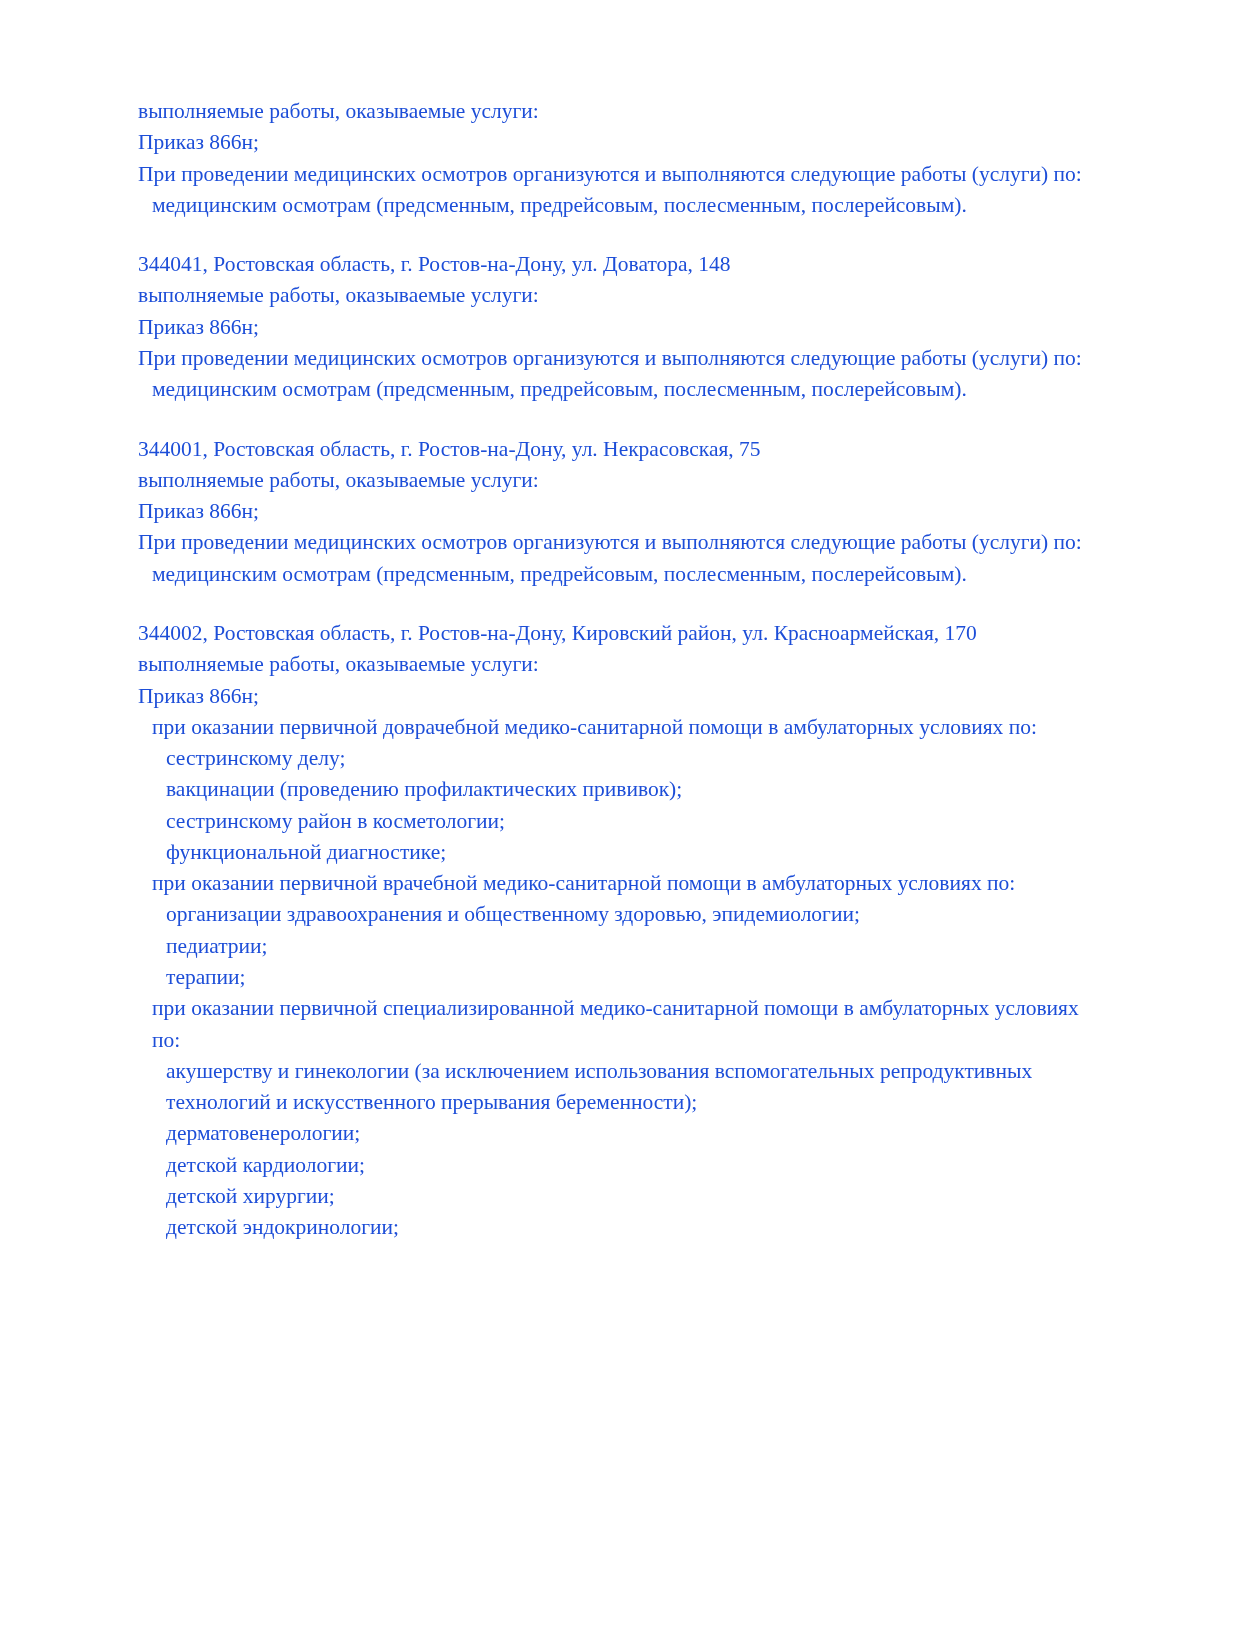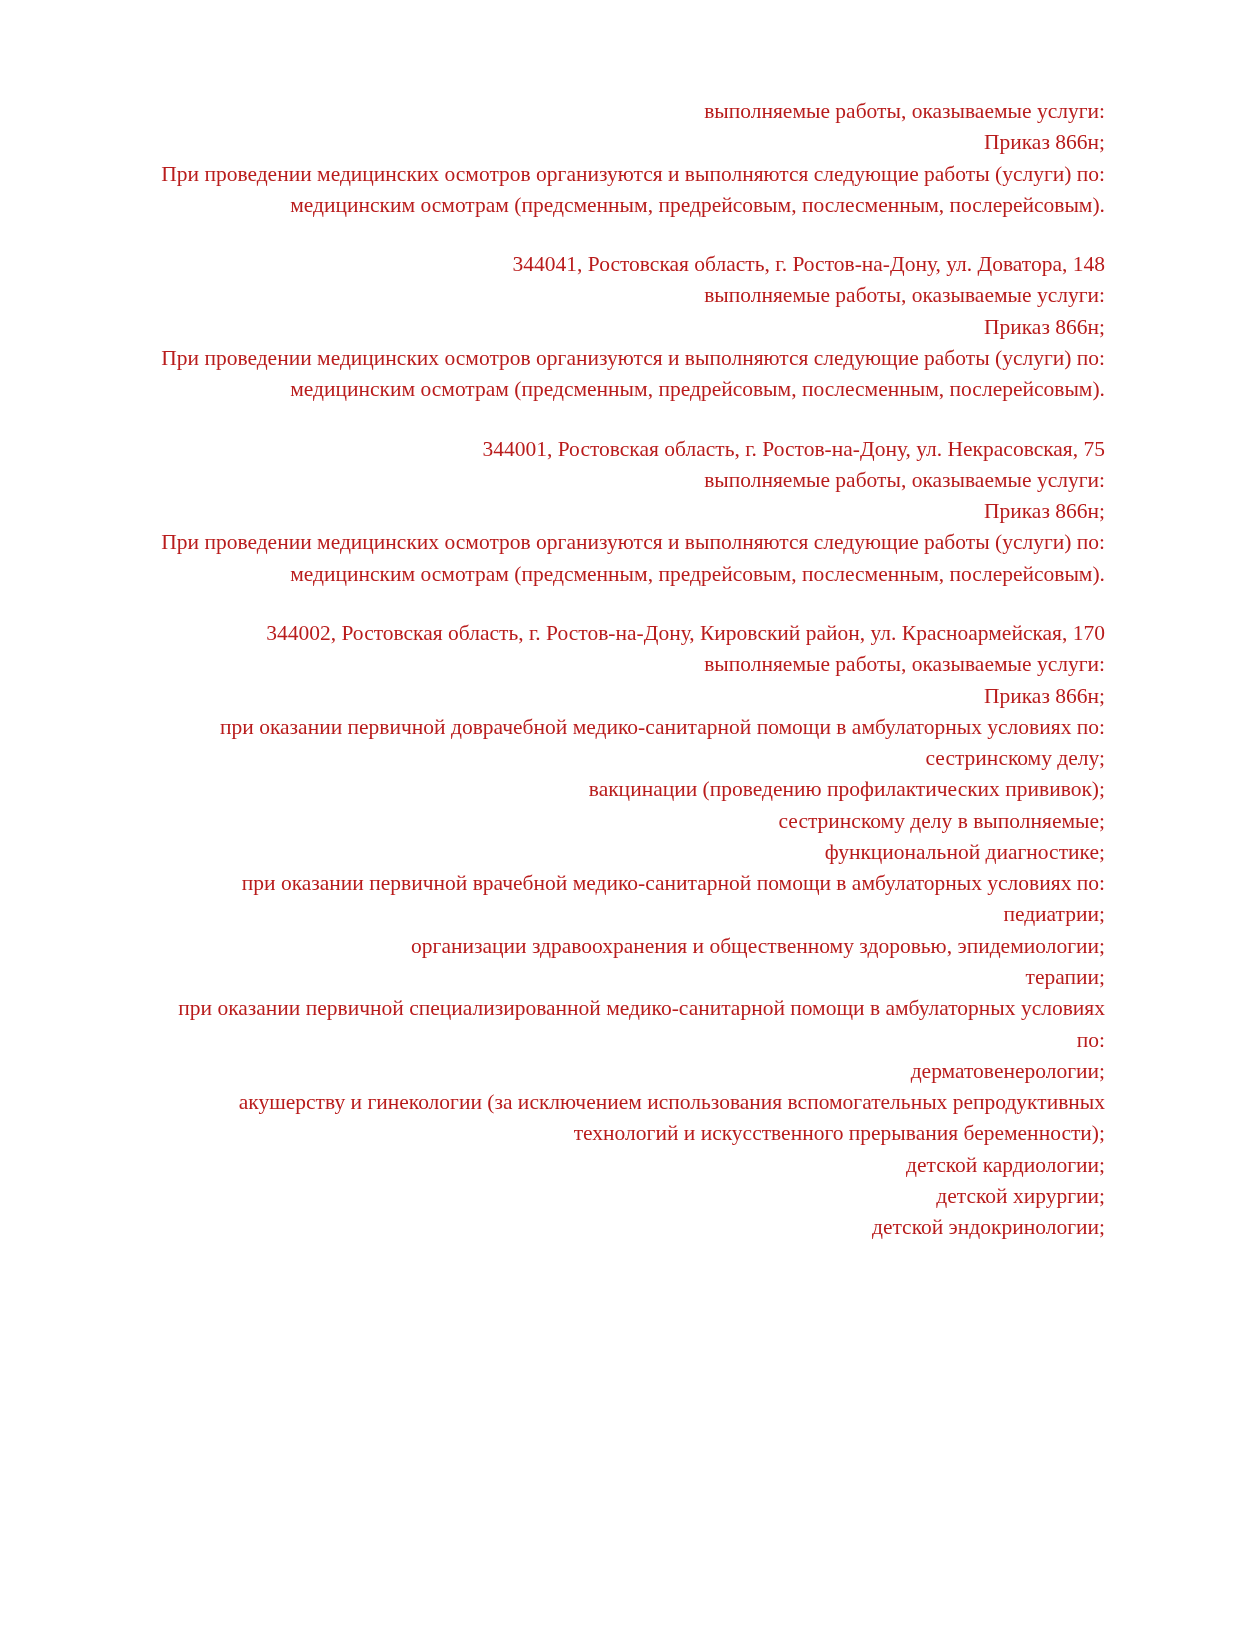--- a/index.html
+++ b/index.html
@@ -9,22 +9,21 @@
   }
   .page {
     width: 1240px;
     height: 1650px;
     margin: 0 auto;
     background: #ffffff;
     position: relative;
     box-sizing: border-box;
     padding: 96px 135px 0 138px;
     font-family: "Liberation Serif", "DejaVu Serif", serif;
-    color: #b91c1c;
-    text-align: right;
+    color: #1d4ed8;
   }
   .doc-body {
     font-size: 21.5px;
     line-height: 1.455;
   }
   p {
     margin: 0;
     padding: 0;
   }
   .block {
@@ -72,27 +71,27 @@
         <p class="lvl0 hang">При проведении медицинских осмотров организуются и выполняются следующие работы (услуги) по:</p>
         <p class="lvl1 hang">медицинским осмотрам (предсменным, предрейсовым, послесменным, послерейсовым).</p>
       </div>
       <div class="block">
         <p class="lvl0 hang">344002, Ростовская область, г. Ростов-на-Дону, Кировский район, ул. Красноармейская, 170</p>
         <p class="lvl0 hang">выполняемые работы, оказываемые услуги:</p>
         <p class="lvl0 hang">Приказ 866н;</p>
         <p class="lvl1 hang">при оказании первичной доврачебной медико-санитарной помощи в амбулаторных условиях по:</p>
         <p class="lvl2 hang">сестринскому делу;</p>
         <p class="lvl2 hang">вакцинации (проведению профилактических прививок);</p>
-        <p class="lvl2 hang">сестринскому делу в выполняемые;</p>
+        <p class="lvl2 hang">сестринскому район в косметологии;</p>
         <p class="lvl2 hang">функциональной диагностике;</p>
         <p class="lvl1 hang">при оказании первичной врачебной медико-санитарной помощи в амбулаторных условиях по:</p>
+        <p class="lvl2 hang">организации здравоохранения и общественному здоровью, эпидемиологии;</p>
         <p class="lvl2 hang">педиатрии;</p>
-        <p class="lvl2 hang">организации здравоохранения и общественному здоровью, эпидемиологии;</p>
         <p class="lvl2 hang">терапии;</p>
         <p class="lvl1 hang">при оказании первичной специализированной медико-санитарной помощи в амбулаторных условиях по:</p>
+        <p class="lvl2 hang">акушерству и гинекологии (за исключением использования вспомогательных репродуктивных технологий и искусственного прерывания беременности);</p>
         <p class="lvl2 hang">дерматовенерологии;</p>
-        <p class="lvl2 hang">акушерству и гинекологии (за исключением использования вспомогательных репродуктивных технологий и искусственного прерывания беременности);</p>
         <p class="lvl2 hang">детской кардиологии;</p>
         <p class="lvl2 hang">детской хирургии;</p>
         <p class="lvl2 hang">детской эндокринологии;</p>
       </div>
     </div>
 </div>
 
 </body></html>

